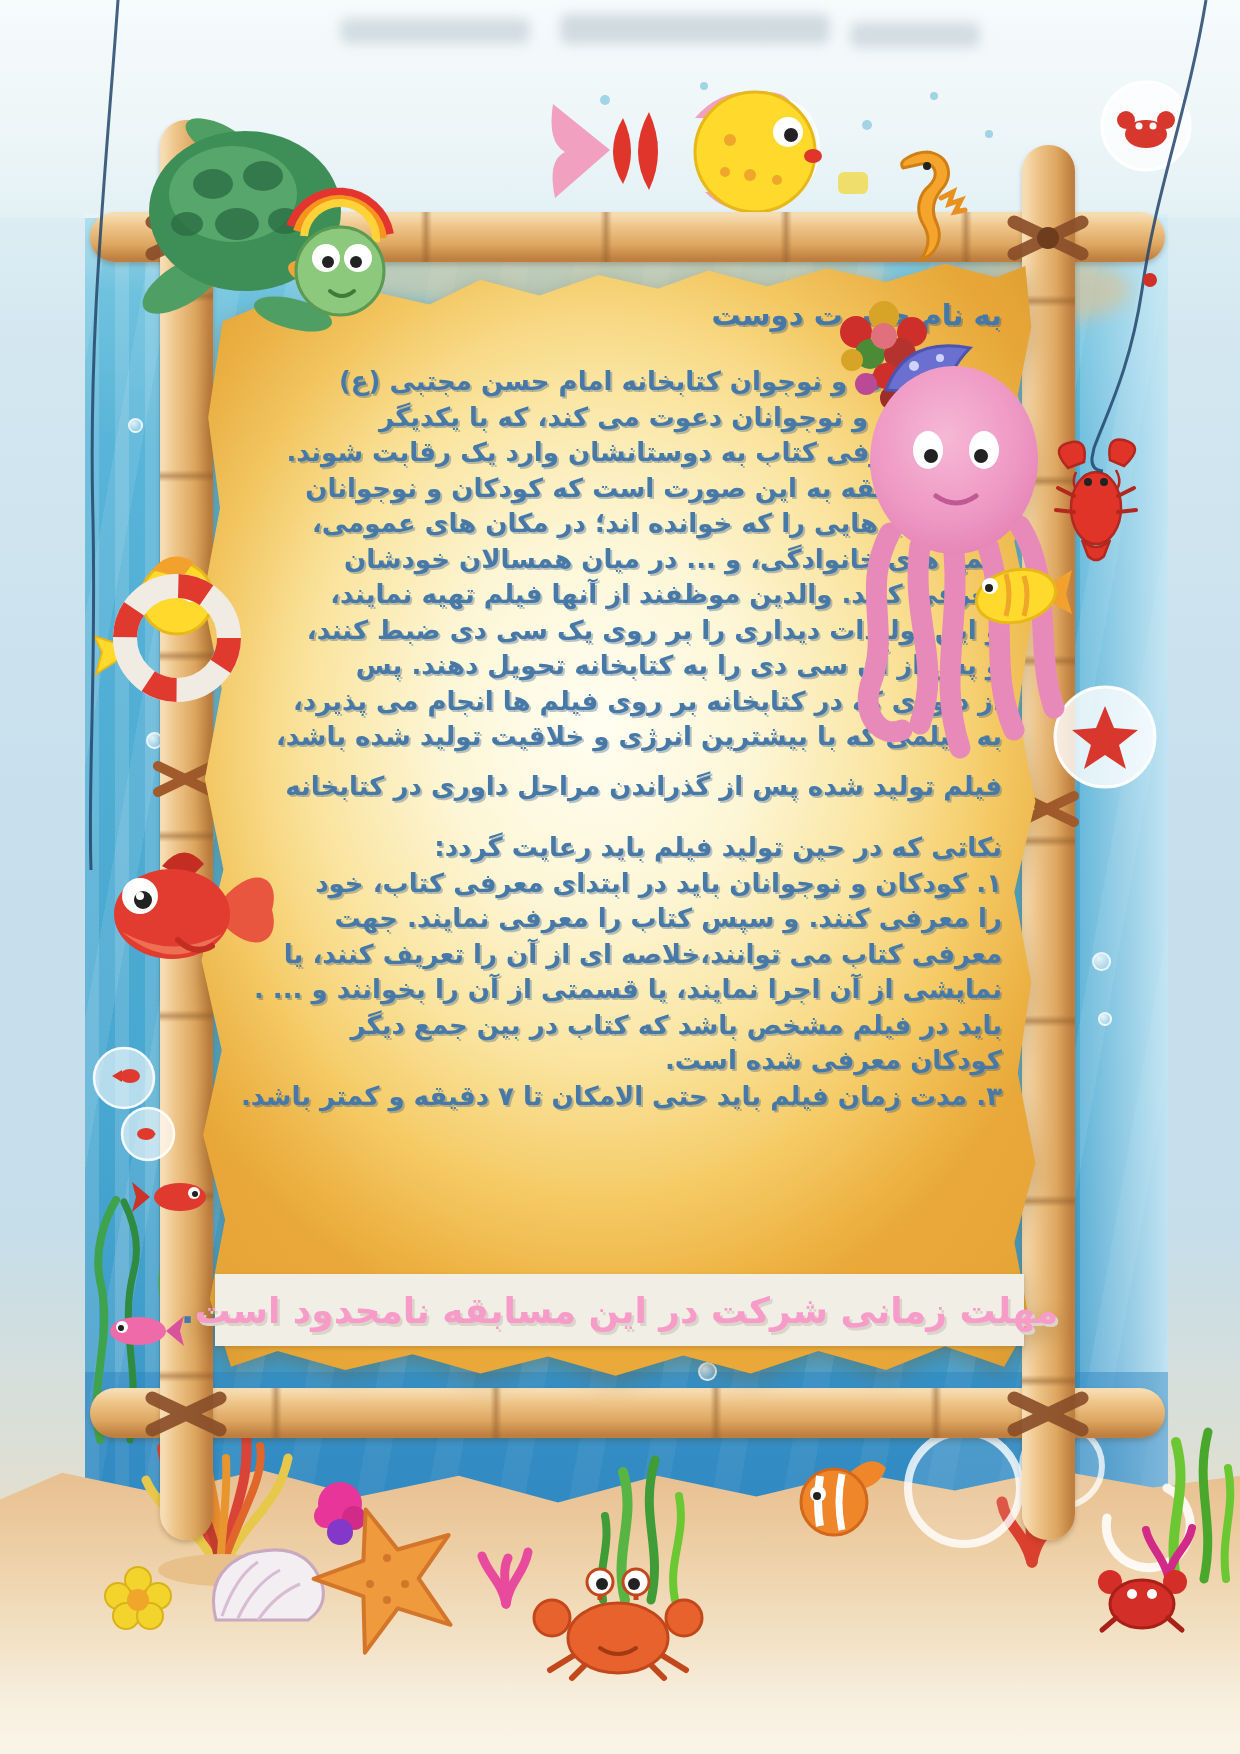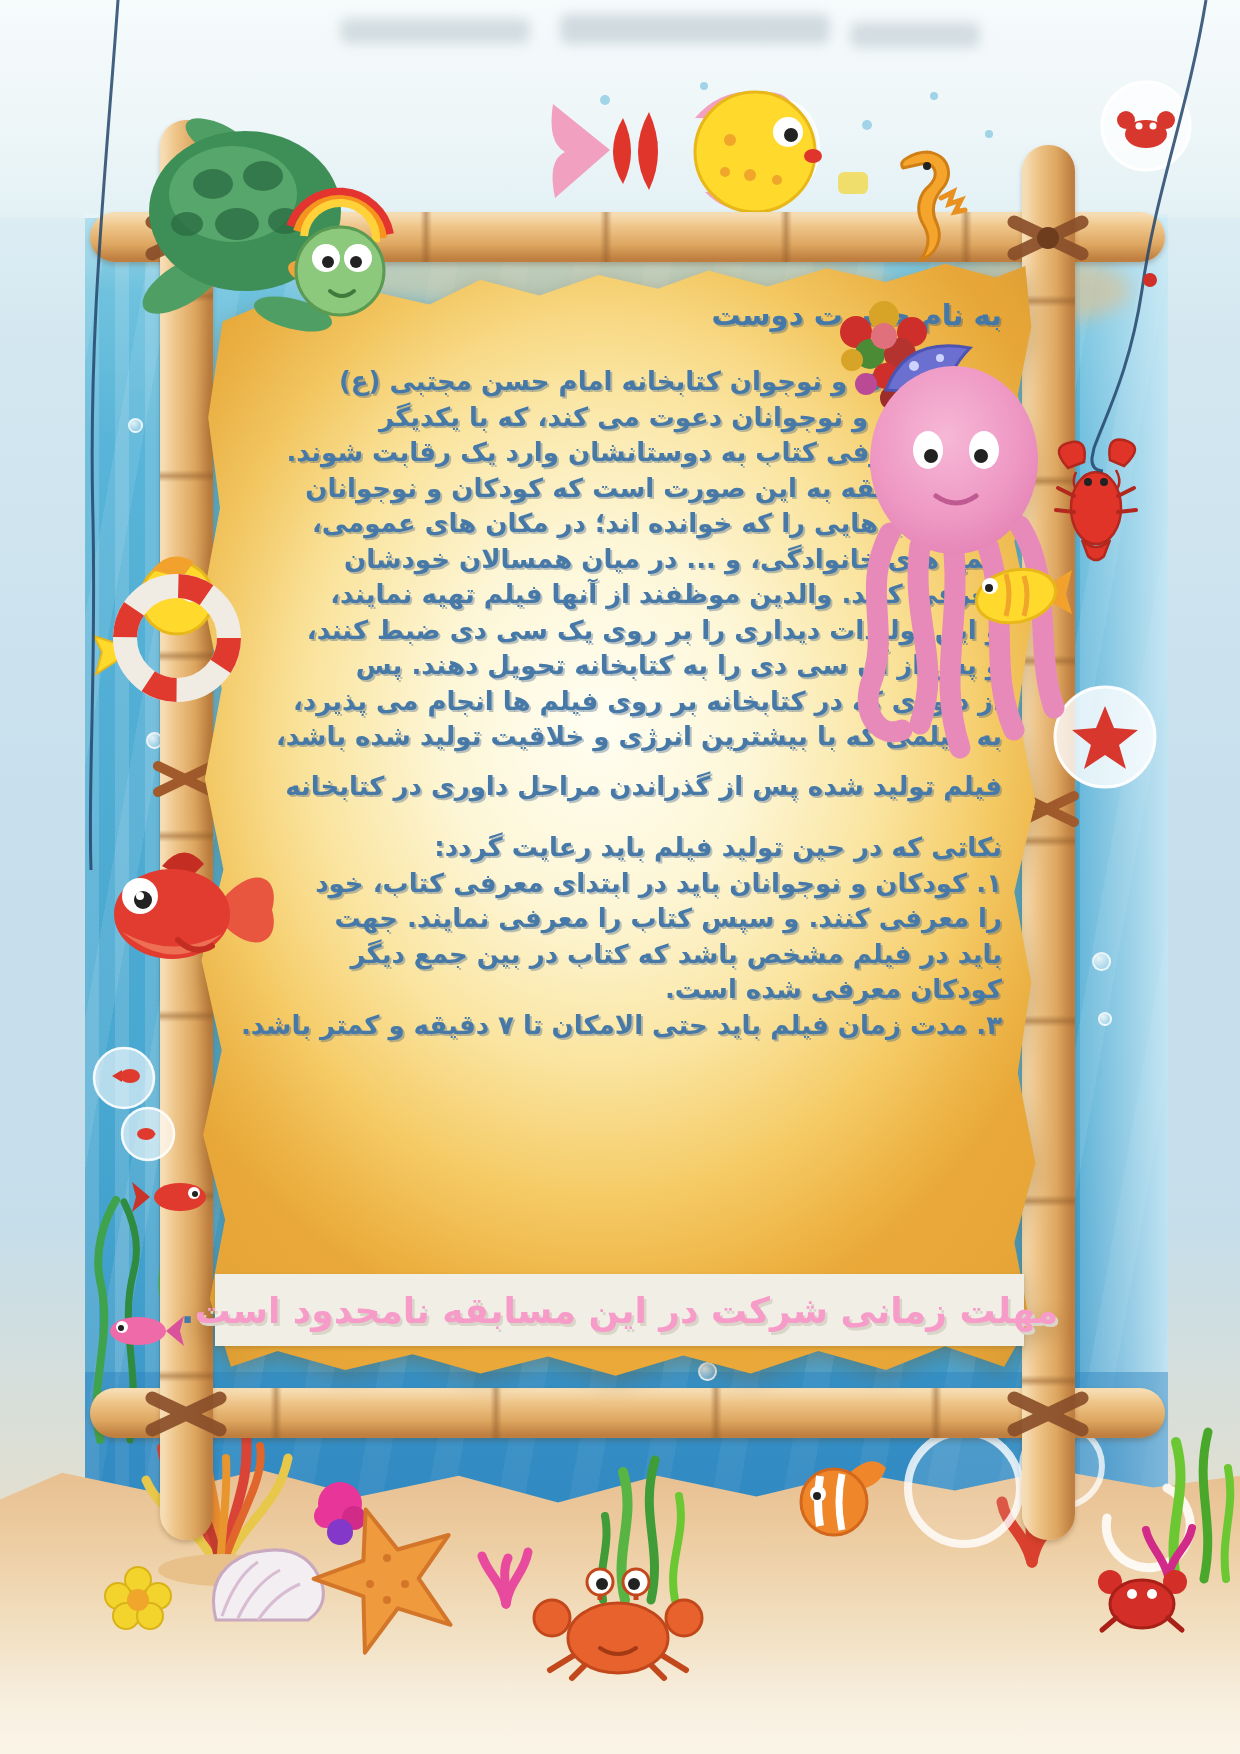--- a/index.html
+++ b/index.html
@@ -177,20 +177,22 @@
       <div class="line">جمع های خانوادگی، و ... در میان همسالان خودشان</div>
       <div class="line">معرفی کنند. والدین موظفند از آنها فیلم  تهیه نمایند،</div>
       <div class="line">و این تولیدات دیداری را بر روی یک سی دی ضبط کنند،</div>
       <div class="line">و پس از آن سی دی را به کتابخانه تحویل دهند. پس</div>
       <div class="line">از داوری که در کتابخانه بر روی فیلم ها انجام می پذیرد،</div>
       <div class="line">به فیلمی که با بیشترین انرژی و خلاقیت تولید شده باشد،</div>
       <div class="line gap-a">فیلم تولید شده پس از گذراندن مراحل داوری در کتابخانه</div>
       <div class="line gap-b">نکاتی که در حین تولید فیلم باید رعایت گردد:</div>
       <div class="line">۱. کودکان و نوجوانان باید در ابتدای معرفی کتاب، خود</div>
       <div class="line">را معرفی کنند. و  سپس کتاب را معرفی نمایند. جهت</div>
+      <div class="line">معرفی کتاب می توانند،خلاصه ای از آن را تعریف کنند، یا</div>
+      <div class="line">نمایشی از آن اجرا نمایند، یا قسمتی از آن را بخوانند و ... .</div>
       <div class="line">باید در فیلم مشخص باشد که کتاب در بین جمع دیگر</div>
       <div class="line">کودکان معرفی شده است.</div>
       <div class="line">۳. مدت زمان فیلم باید حتی الامکان تا ۷ دقیقه و کمتر باشد.</div>
     </div>
     <div class="strip">
       <span class="hl">مهلت زمانی شرکت در این مسابقه نامحدود است</span>
         <span class="hl-dot">.</span>
     </div>
   </div>
 

